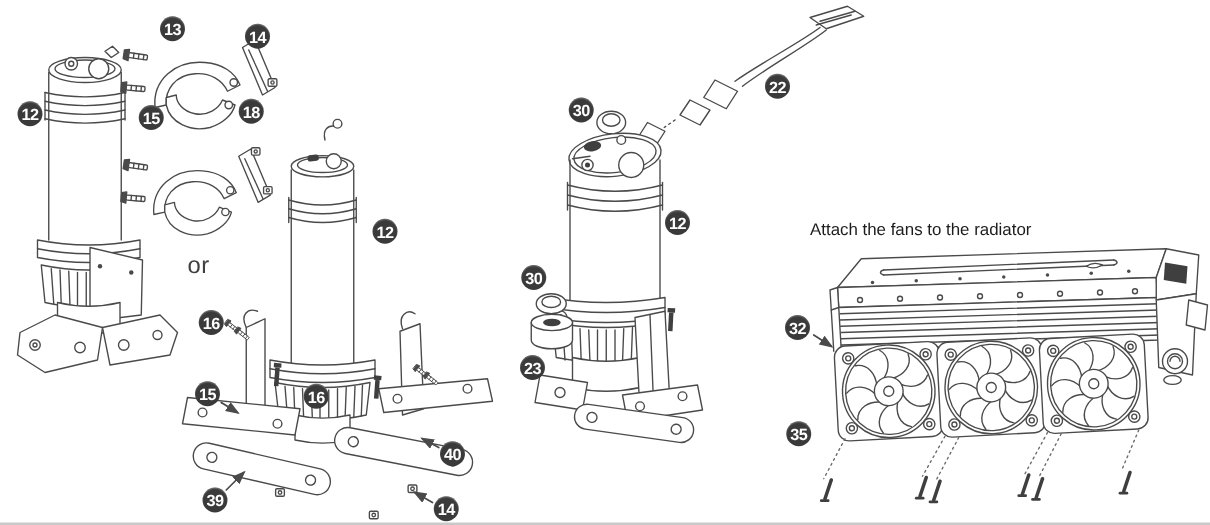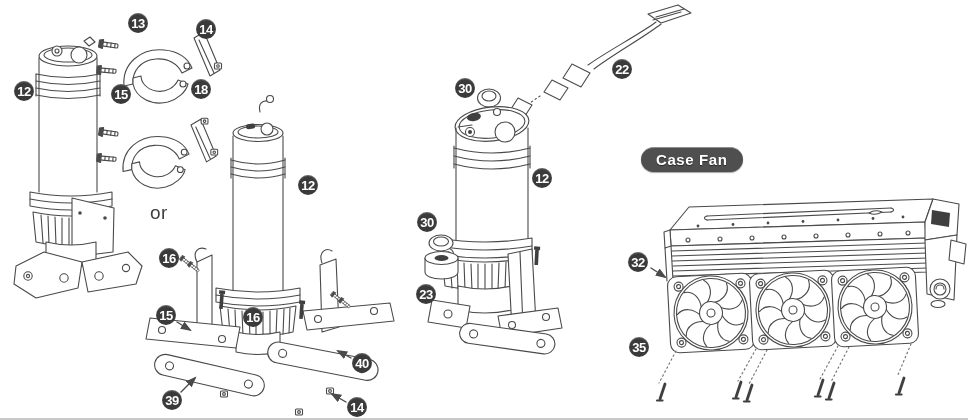--- a/index.html
+++ b/index.html
@@ -355,21 +355,21 @@
     <line x1="177" y1="322" x2="190" y2="330" marker-end="url(#ah)"></line>
     <line x1="181" y1="392" x2="195" y2="378" marker-end="url(#ah)"></line>
     <line x1="351" y1="358" x2="338" y2="351" marker-end="url(#ah)"></line>
     <line x1="346" y1="402" x2="332" y2="394" marker-end="url(#ah)"></line>
   </g>
 
 </g>
 </svg>
 
 <div class="or-text">or</div>
-<div class="pill">Case Fan</div>
+<div class="instruction">Attach the fans to the radiator</div>
 <div id="callout-layer">
       <div class="callout" style="left: 14px; top: 81px;">12</div>
       <div class="callout" style="left: 128px; top: 13px;">13</div>
       <div class="callout" style="left: 196px; top: 19px;">14</div>
       <div class="callout" style="left: 111px; top: 84px;">15</div>
       <div class="callout" style="left: 191px; top: 79px; text-align: center;">18</div>
       <div class="callout" style="left: 298px; top: 175px;">12</div>
       <div class="callout" style="left: 159px; top: 248px;">16</div>
       <div class="callout" style="left: 156px; top: 305px;">15</div>
       <div class="callout" style="left: 243px; top: 307px;">16</div>

